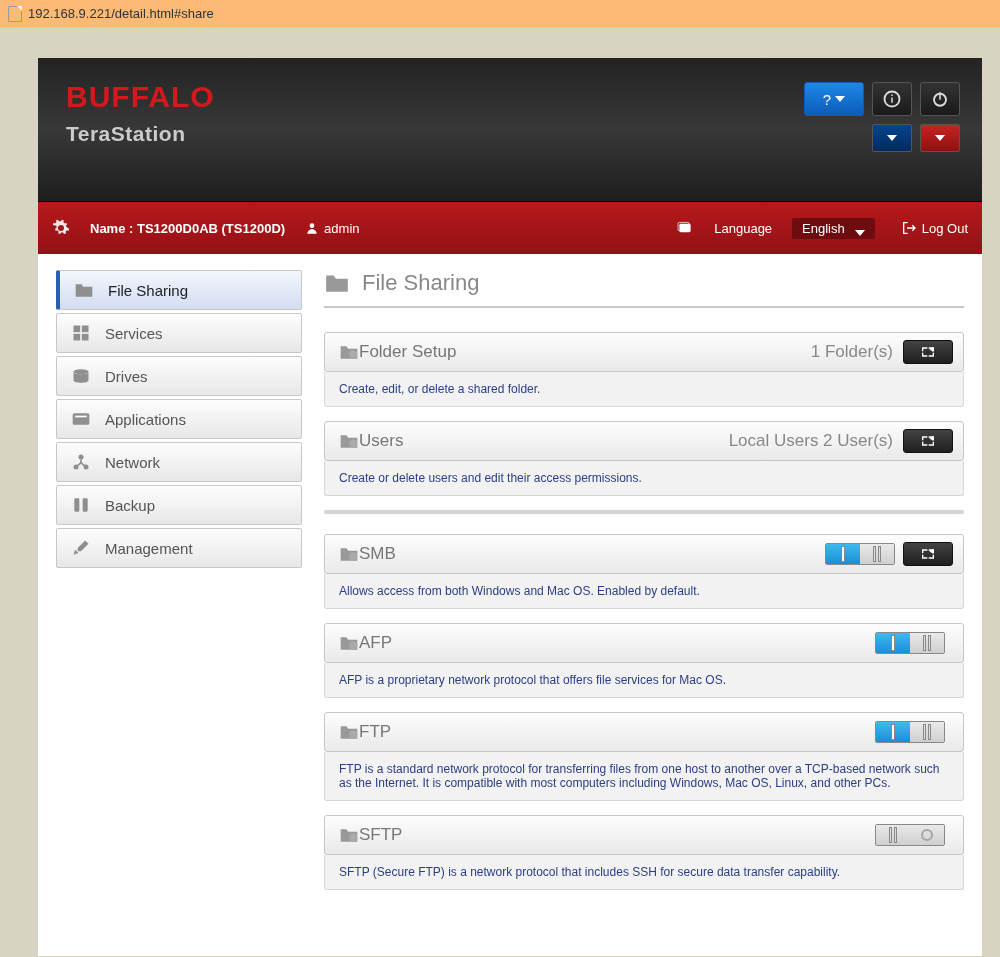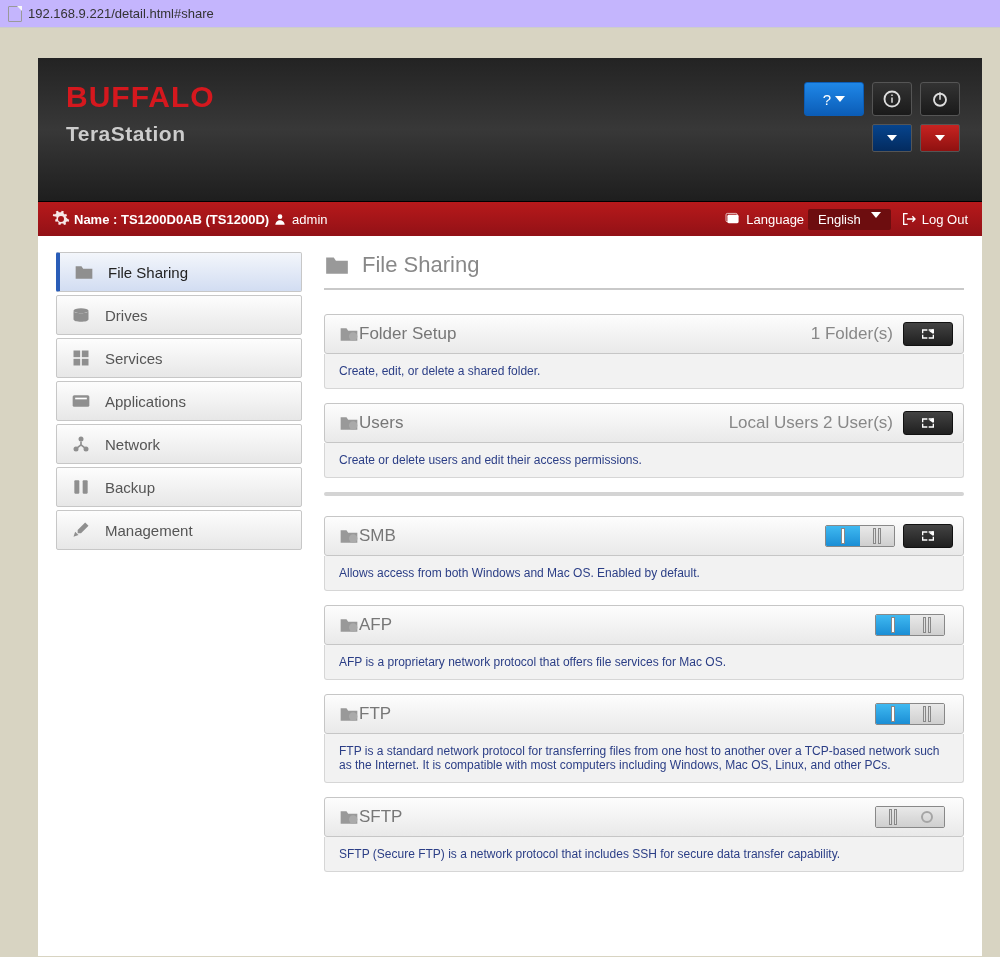--- a/index.html
+++ b/index.html
@@ -1,36 +1,36 @@
 <!DOCTYPE html>
 <html><head>
 <meta charset="utf-8">
 <style>
 *{box-sizing:border-box;margin:0;padding:0;font-family:Arial,Helvetica,sans-serif}
 body{background:#e8e6d9;width:1000px;height:957px;overflow:hidden}
-.addr-bar{background:#c4b5fd;border-bottom:1px solid #ccc;padding:4px 8px;display:flex;align-items:center;height:28px}
+.addr-bar{background:#fdba74;border-bottom:1px solid #ccc;padding:4px 8px;display:flex;align-items:center;height:28px}
 .addr-bar .doc-icon{width:14px;height:16px;border:1px solid #999;border-radius:1px;margin-right:6px;position:relative}
 .addr-bar .doc-icon::after{content:"";position:absolute;right:-1px;top:-1px;border-style:solid;border-width:0 5px 5px 0;border-color:transparent #f8f8f8 transparent transparent}
 .addr-bar span{font-size:13px;color:#333}
 .bg{background:#d8d4c2;height:930px;position:relative}
 .admin-frame{position:absolute;left:38px;top:30px;width:944px;height:898px;background:#fff}
 .header{background:linear-gradient(to bottom,#232323 0%,#383838 50%,#1e1e1e 100%);height:144px;padding:22px 28px;position:relative;border-bottom:1px solid #000}
 .logo{color:#d5181e;font-weight:900;font-size:30px;letter-spacing:1px;font-family:Arial Black,Arial}
 .sub-logo{color:#ccc;font-size:21px;font-weight:600;margin-top:8px;letter-spacing:.5px}
 .hdr-btns{position:absolute;right:22px;top:24px;display:flex;gap:8px}
 .hdr-btn{width:40px;height:34px;background:linear-gradient(to bottom,#333,#1a1a1a);border:1px solid #555;border-radius:3px;display:flex;align-items:center;justify-content:center;color:#ddd;cursor:pointer;font-size:15px}
 .help-btn{width:60px;background:linear-gradient(to bottom,#1f87e8,#0b5db7);border:1px solid #0b5db7;color:#fff;padding:0 10px;gap:4px}
 .tiny-arrow{border-left:5px solid transparent;border-right:5px solid transparent;border-top:6px solid #fff}
 .hdr-btns2{position:absolute;right:22px;top:66px;display:flex;gap:8px}
 .sq{width:40px;height:28px;border:1px solid #555;border-radius:2px;display:flex;align-items:center;justify-content:center}
 .sq.blue{background:linear-gradient(to bottom,#06448d,#032b5f)}
 .sq.red{background:linear-gradient(to bottom,#c72321,#8f1110)}
-.red-bar{background:linear-gradient(to bottom,#b7191b,#921116);height:34px;display:flex;align-items:center;padding:0 14px;color:#fff;font-size:13px;gap:4px}
+.red-bar{background:linear-gradient(to bottom,#b7191b,#921116);height:52px;display:flex;align-items:center;padding:0 14px;color:#fff;font-size:13px;gap:20px}
 .red-bar .spacer{flex:1}
-.red-bar .lang-sel{background:#6d0d0f;padding:3px 10px;border-radius:2px;display:flex;align-items:flex-start;gap:10px}
+.red-bar .lang-sel{background:#6d0d0f;padding:3px 10px;border-radius:2px;display:flex;align-items:flex-end;gap:10px}
 .red-bar .usr{display:flex;align-items:center;gap:5px}
 .content{display:flex;padding:16px 18px 0 18px;gap:22px;height:720px}
 .sidebar{width:246px}
 .side-item{background:linear-gradient(to bottom,#fdfdfd,#e7e7e7);border:1px solid #c7c7c7;height:40px;display:flex;align-items:center;padding:0 14px;gap:14px;font-size:15px;color:#555;cursor:pointer;margin-bottom:3px;border-radius:2px}
 .side-item.active{background:linear-gradient(to bottom,#f3f6fb,#d2ddf2);border-left:4px solid #2a5db8;color:#222;font-weight:500}
 .side-icon{width:20px;height:20px;display:flex;align-items:center;justify-content:center;color:#888}
 .main{flex:1}
 .page-title{display:flex;align-items:center;gap:12px;color:#888;font-size:22px;padding-bottom:10px;border-bottom:2px solid #c9c9c9;margin-bottom:24px}
 .panel-head{background:linear-gradient(to bottom,#fdfdfd,#e9e9e9);border:1px solid #c6c6c6;border-radius:3px;height:40px;display:flex;align-items:center;padding:0 10px 0 14px;}
 .panel-head .ph-title{color:#777;font-size:17px;flex:1}
@@ -128,37 +128,37 @@
           <div class="side-item active">
             <span class="side-icon">
               <svg width="22" height="18" viewBox="0 0 24 20">
                 <path fill="#8f8f8f" d="M2 3h7l2 3h11v12H2z"></path>
               </svg>
             </span>
             <span>File Sharing</span>
           </div>
           <div class="side-item">
             <span class="side-icon">
-              <svg width="20" height="18" viewBox="0 0 24 20">
-                <ellipse cx="12" cy="5" rx="9" ry="3" fill="#8f8f8f"></ellipse>
-                <path fill="#8f8f8f" d="M3 5v10c0 2 4 3 9 3s9-1 9-3V5c0 2-4 3-9 3s-9-1-9-3z"></path>
-              </svg>
-            </span>
-            <span>Drives</span>
-          </div>
-          <div class="side-item">
-            <span class="side-icon">
               <svg width="20" height="20" viewBox="0 0 24 24">
                 <rect x="3" y="3" width="8" height="8" fill="#8f8f8f"></rect>
                 <rect x="13" y="3" width="8" height="8" fill="#8f8f8f"></rect>
                 <rect x="3" y="13" width="8" height="8" fill="#8f8f8f"></rect>
                 <rect x="13" y="13" width="8" height="8" fill="#8f8f8f"></rect>
               </svg>
             </span>
             <span>Services</span>
+          </div>
+          <div class="side-item">
+            <span class="side-icon">
+              <svg width="20" height="18" viewBox="0 0 24 20">
+                <ellipse cx="12" cy="5" rx="9" ry="3" fill="#8f8f8f"></ellipse>
+                <path fill="#8f8f8f" d="M3 5v10c0 2 4 3 9 3s9-1 9-3V5c0 2-4 3-9 3s-9-1-9-3z"></path>
+              </svg>
+            </span>
+            <span>Drives</span>
           </div>
           <div class="side-item">
             <span class="side-icon">
               <svg width="20" height="20" viewBox="0 0 24 24">
                 <rect x="2" y="5" width="20" height="14" rx="2" fill="#8f8f8f"></rect>
                 <rect x="5" y="8" width="14" height="2" fill="#fff"></rect>
               </svg>
             </span>
             <span>Applications</span>
           </div>

